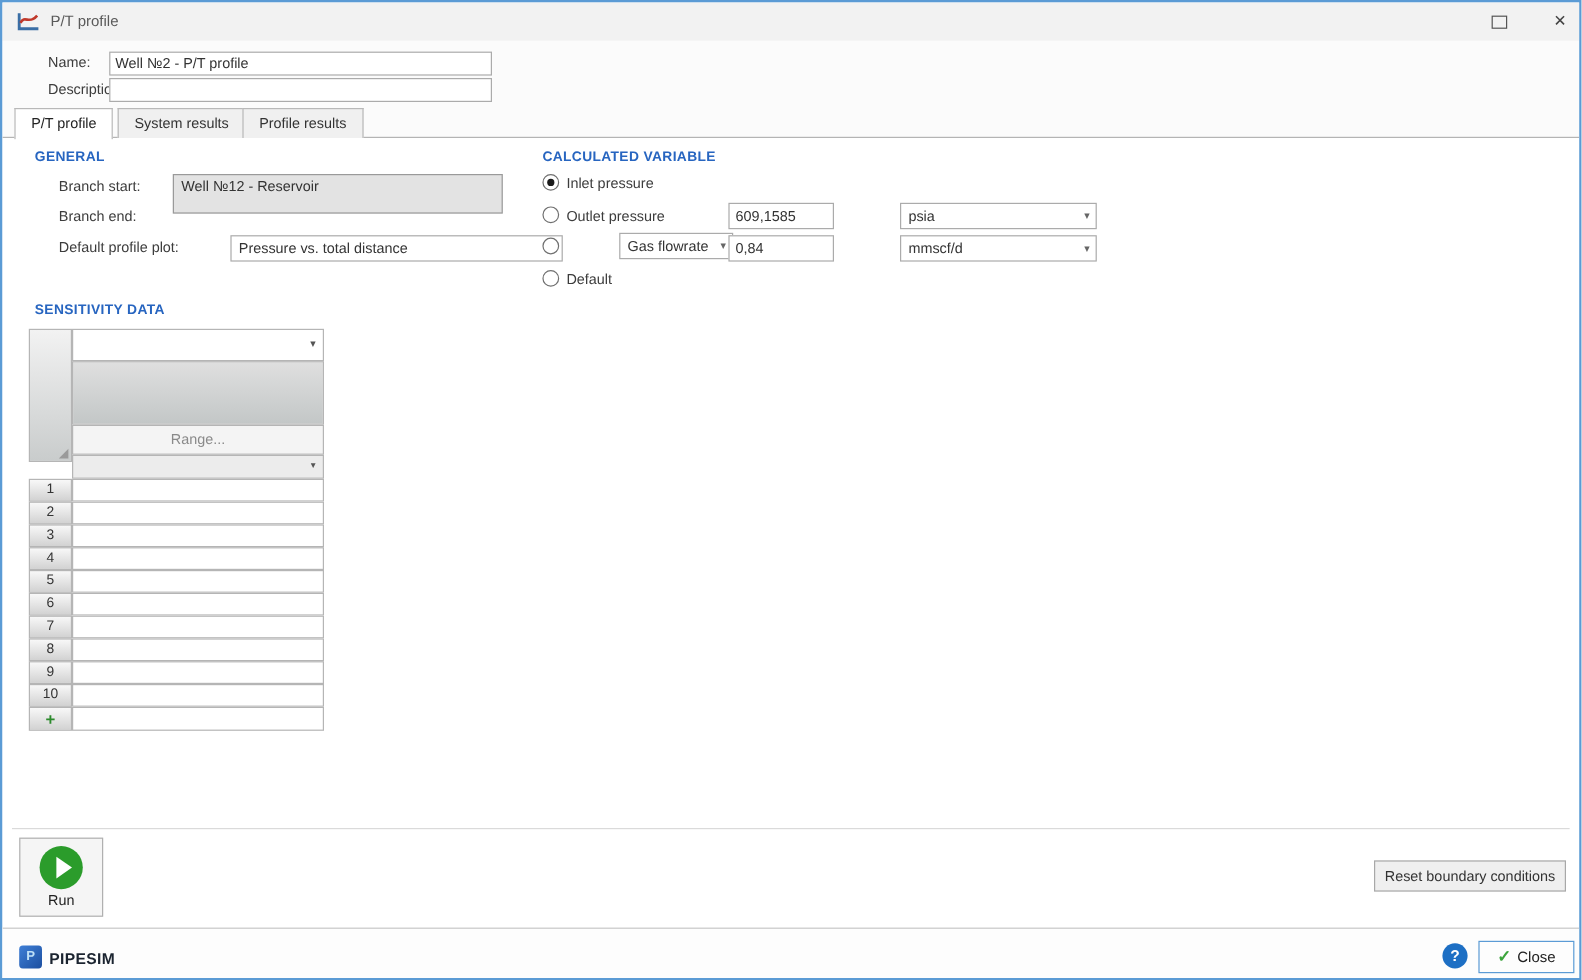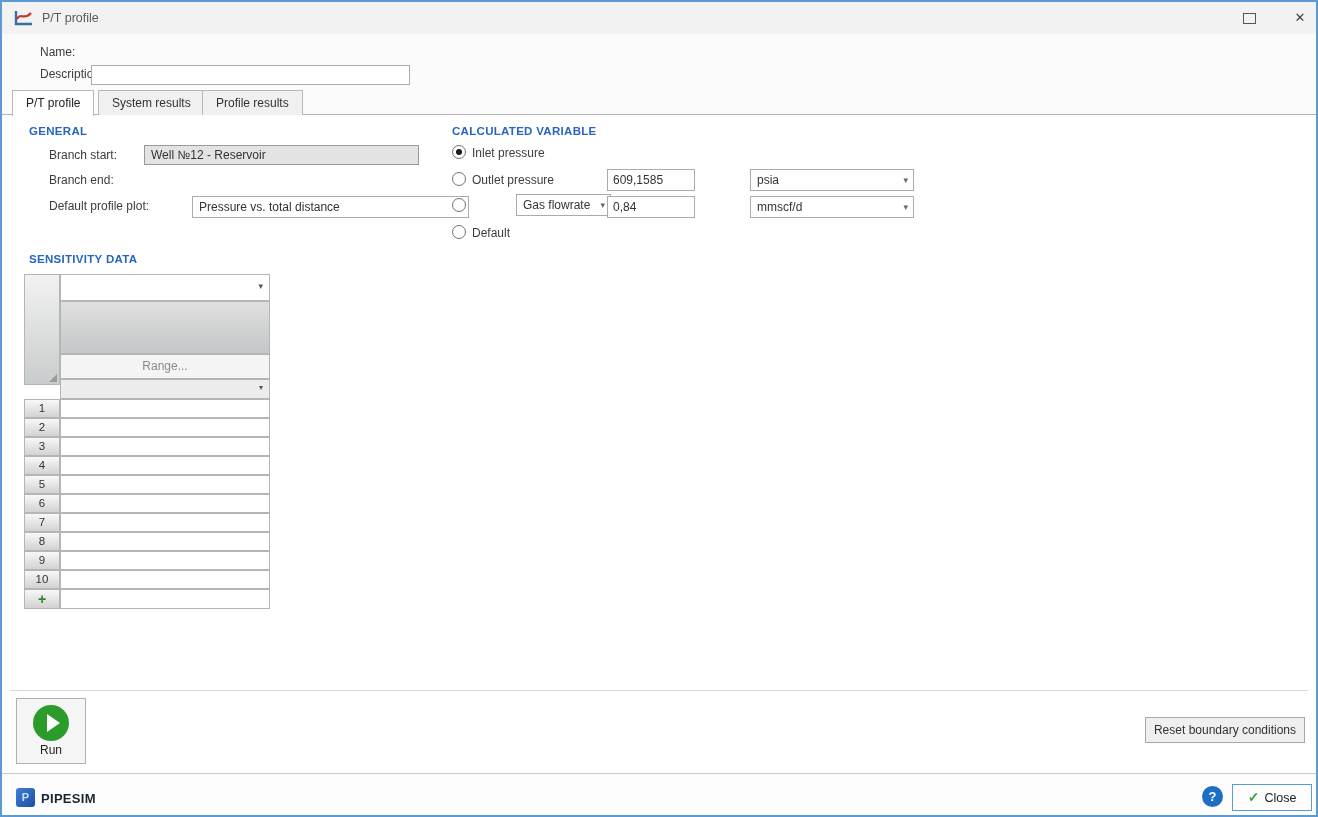--- a/index.html
+++ b/index.html
@@ -25,21 +25,21 @@
   .tabs{ position:absolute; left:0; top:88px; right:0; height:25px; border-bottom:1px solid #b4b4b4; background:#fbfbfb; }
   .tab{
     position:absolute; top:0; height:25px; padding:0 13px; line-height:24px;
     background:#f0f0f0; border:1px solid #b8b8b8; border-bottom:none; color:#333; cursor:pointer;
   }
   .tab.active{ background:#fff; height:26px; z-index:2; color:#222; }
   
   .content{ position:absolute; left:0; top:113px; right:0; bottom:0; background:#fff; }
   .section-h{ position:absolute; color:#2765c0; font-weight:bold; font-size:11.5px; letter-spacing:.3px; }
   .field-ro{
-    position:absolute; height:20px; background:#e3e3e3; border:1px solid #9a9a9a;
+    position:absolute; height:33px; background:#e3e3e3; border:1px solid #9a9a9a;
     padding:2px 6px; color:#333; font-size:12px;
   }
   .dd{
     position:absolute; height:22px; background:#fff; border:1px solid #ababab;
     padding:3px 18px 3px 6px; color:#333; font-size:12px; cursor:pointer;margin-left:48px;
   }
   .dd::after{
     content:"▾"; position:absolute; right:5px; top:50%; transform:translateY(-54%);
     font-size:9px; color:#666;
   }
@@ -141,20 +141,21 @@
       <path d="M2 2 L2 15 L18 15" stroke="#3a6ea5" stroke-width="2.4" fill="none"></path>
       <path d="M3 10 C7 3, 10 12, 17 4" stroke="#c0392b" stroke-width="2.2" fill="none"></path>
     </svg>
     <span class="title-text">P/T profile</span>
     <span class="win-max"></span>
     <span class="win-close">✕</span>
   </div>
 
   <div class="form-area">
     <span class="lbl" style="left:18px; top:11px;">Name:</span>
+    <input class="txt-input" style="left: 89px; top: 9px; width: 319px;" value="Well №2 - P/T profile">
     <span class="lbl" style="left:18px; top:33px;">Description:</span>
     <input class="txt-input" style="left: 89px; top: 31px; width: 319px;" value="">
   </div>
 
   <div class="tabs">
     <div class="tab active" style="left:10px;">P/T profile</div>
     <div class="tab" style="left:96px;">System results</div>
     <div class="tab" style="left:200px;">Profile results</div>
   </div>
 

